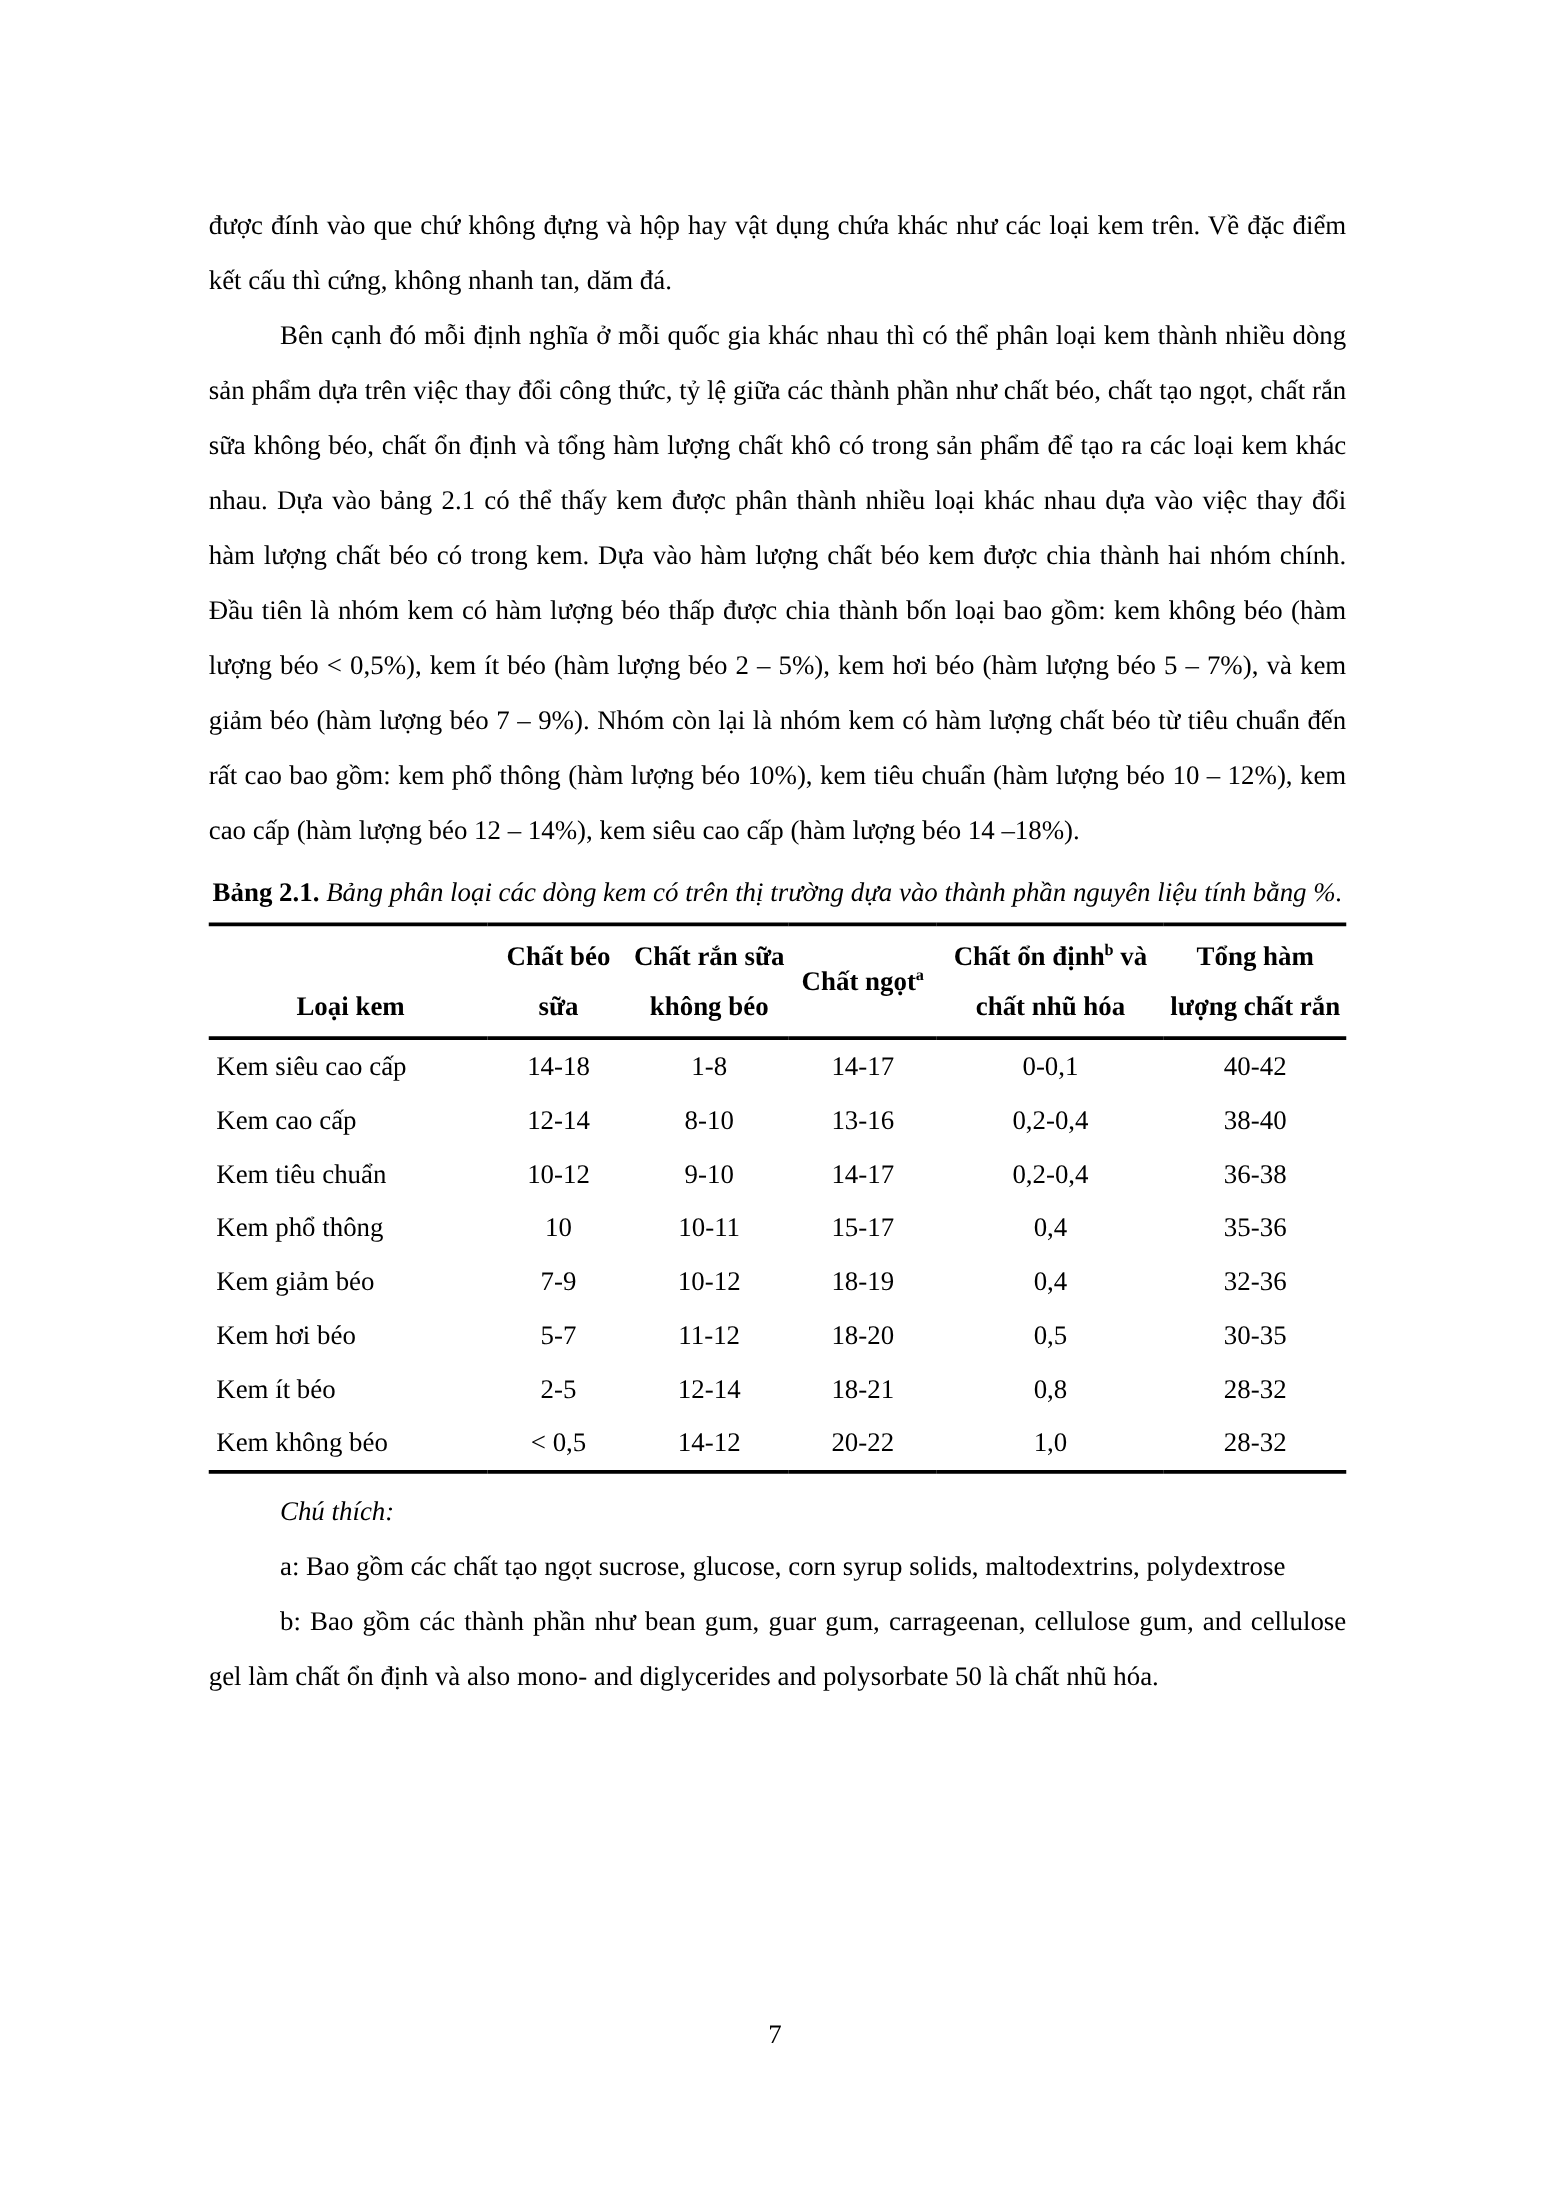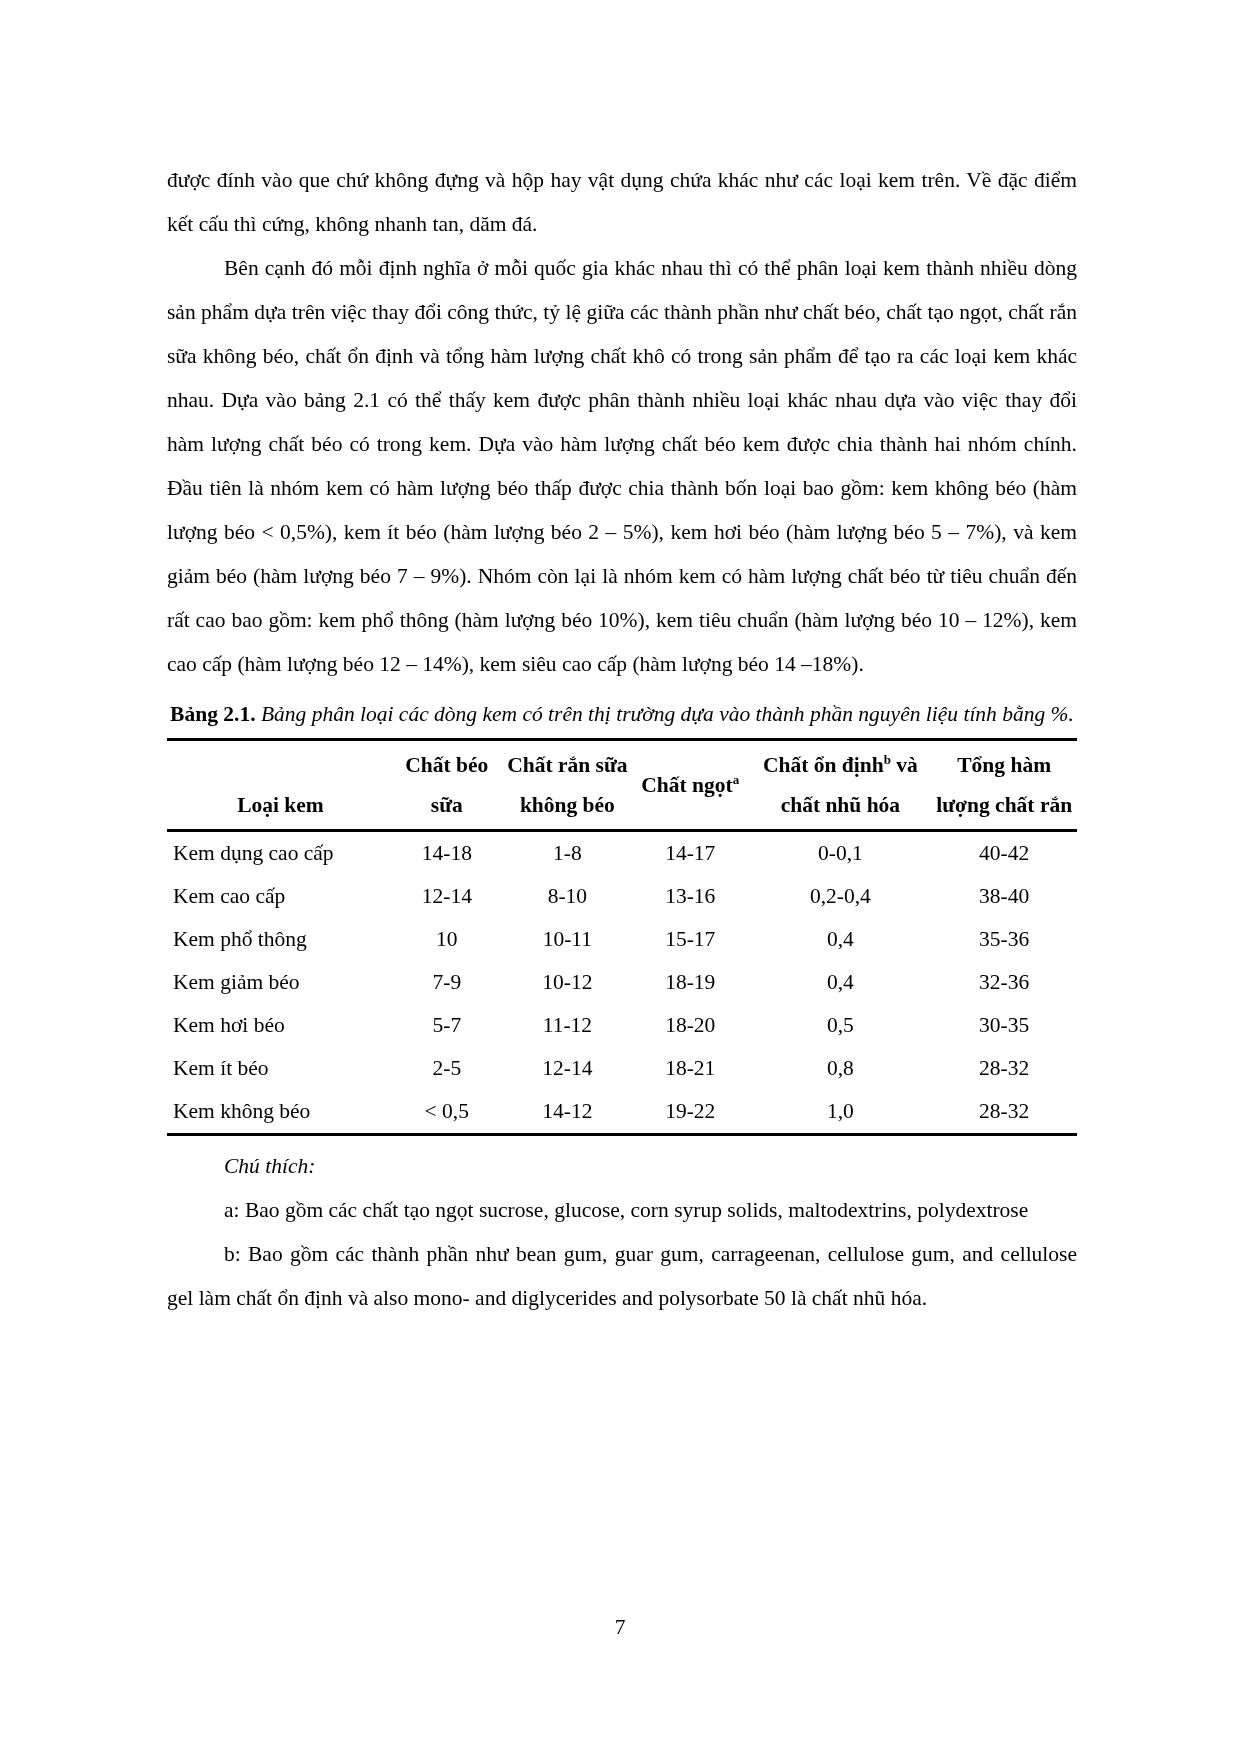--- a/index.html
+++ b/index.html
@@ -98,34 +98,42 @@
         <th class="col-first">Loại kem</th>
         <th>Chất béo sữa</th>
         <th>Chất rắn sữa không béo</th>
         <th><span>Chất ngọt</span><sup>a</sup><span></span></th>
         <th><span>Chất ổn định</span><sup>b</sup><span> và chất nhũ hóa</span></th>
         <th>Tổng hàm lượng chất rắn</th>
       </tr>
     </thead>
     <tbody>
       <tr>
-        <td class="col-first">Kem dụng cao cấp</td>
+        <td class="col-first">Kem siêu cao cấp</td>
         <td>14-18</td>
         <td>1-8</td>
         <td>14-17</td>
         <td>0-0,1</td>
         <td>40-42</td>
       </tr>
       <tr>
         <td class="col-first">Kem cao cấp</td>
         <td>12-14</td>
         <td>8-10</td>
         <td>13-16</td>
         <td>0,2-0,4</td>
         <td>38-40</td>
+      </tr>
+      <tr>
+        <td class="col-first">Kem tiêu chuẩn</td>
+        <td>10-12</td>
+        <td>9-10</td>
+        <td>14-17</td>
+        <td>0,2-0,4</td>
+        <td>36-38</td>
       </tr>
       <tr>
         <td class="col-first">Kem phổ thông</td>
         <td>10</td>
         <td>10-11</td>
         <td>15-17</td>
         <td>0,4</td>
         <td>35-36</td>
       </tr>
       <tr>
@@ -149,21 +157,21 @@
         <td>2-5</td>
         <td>12-14</td>
         <td>18-21</td>
         <td>0,8</td>
         <td>28-32</td>
       </tr>
       <tr>
         <td class="col-first">Kem không béo</td>
         <td>&lt; 0,5</td>
         <td>14-12</td>
-        <td>19-22</td>
+        <td>20-22</td>
         <td>1,0</td>
         <td>28-32</td>
       </tr>
     </tbody>
   </table>
 
   <div class="notes">
     <p class="note-title">Chú thích:</p>
     <p class="note indent">a: Bao gồm các chất tạo ngọt sucrose, glucose, corn syrup solids, maltodextrins, polydextrose</p>
     <p class="note indent">b: Bao gồm các thành phần như bean gum, guar gum, carrageenan, cellulose gum, and cellulose gel làm chất ổn định và also mono- and diglycerides and polysorbate 50 là chất nhũ hóa.</p>

